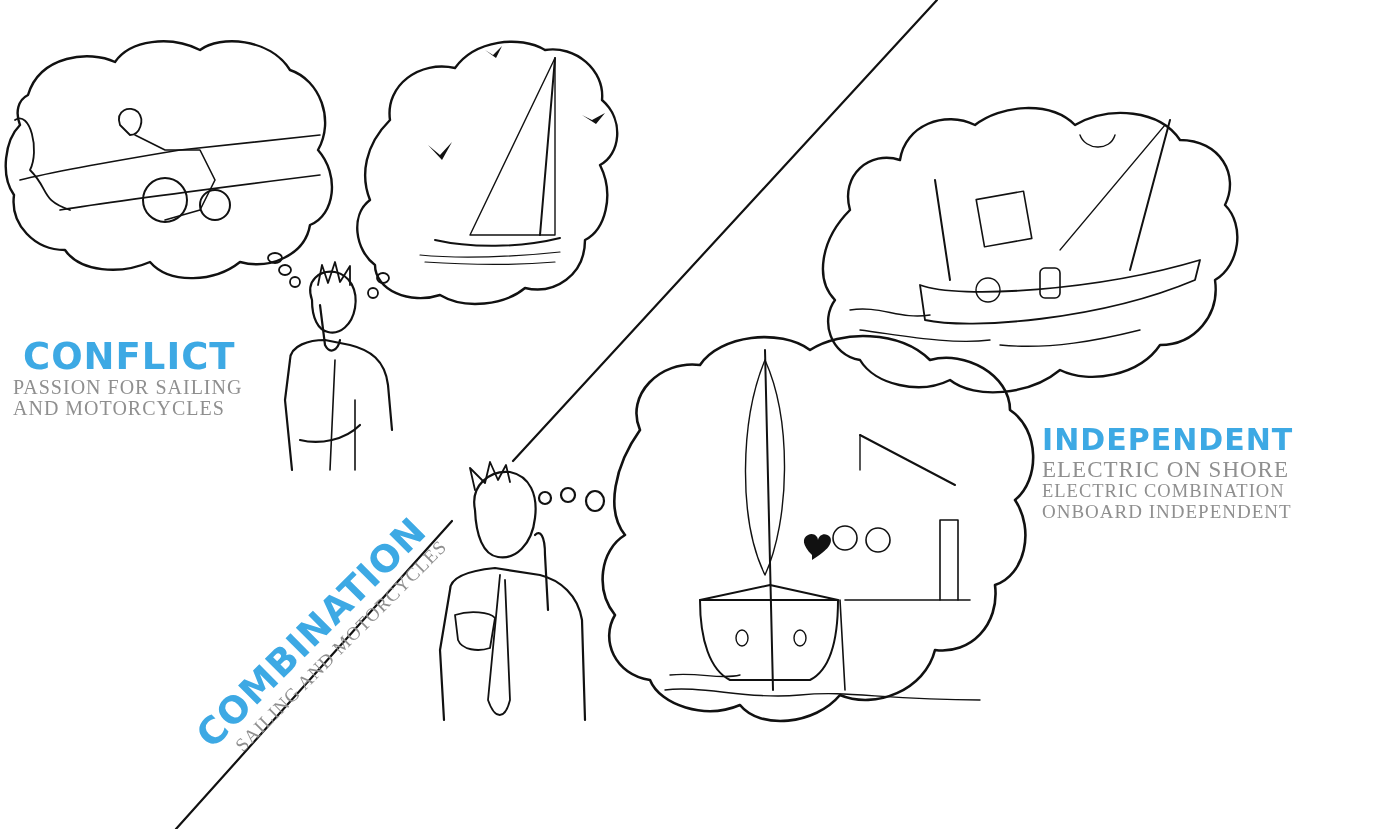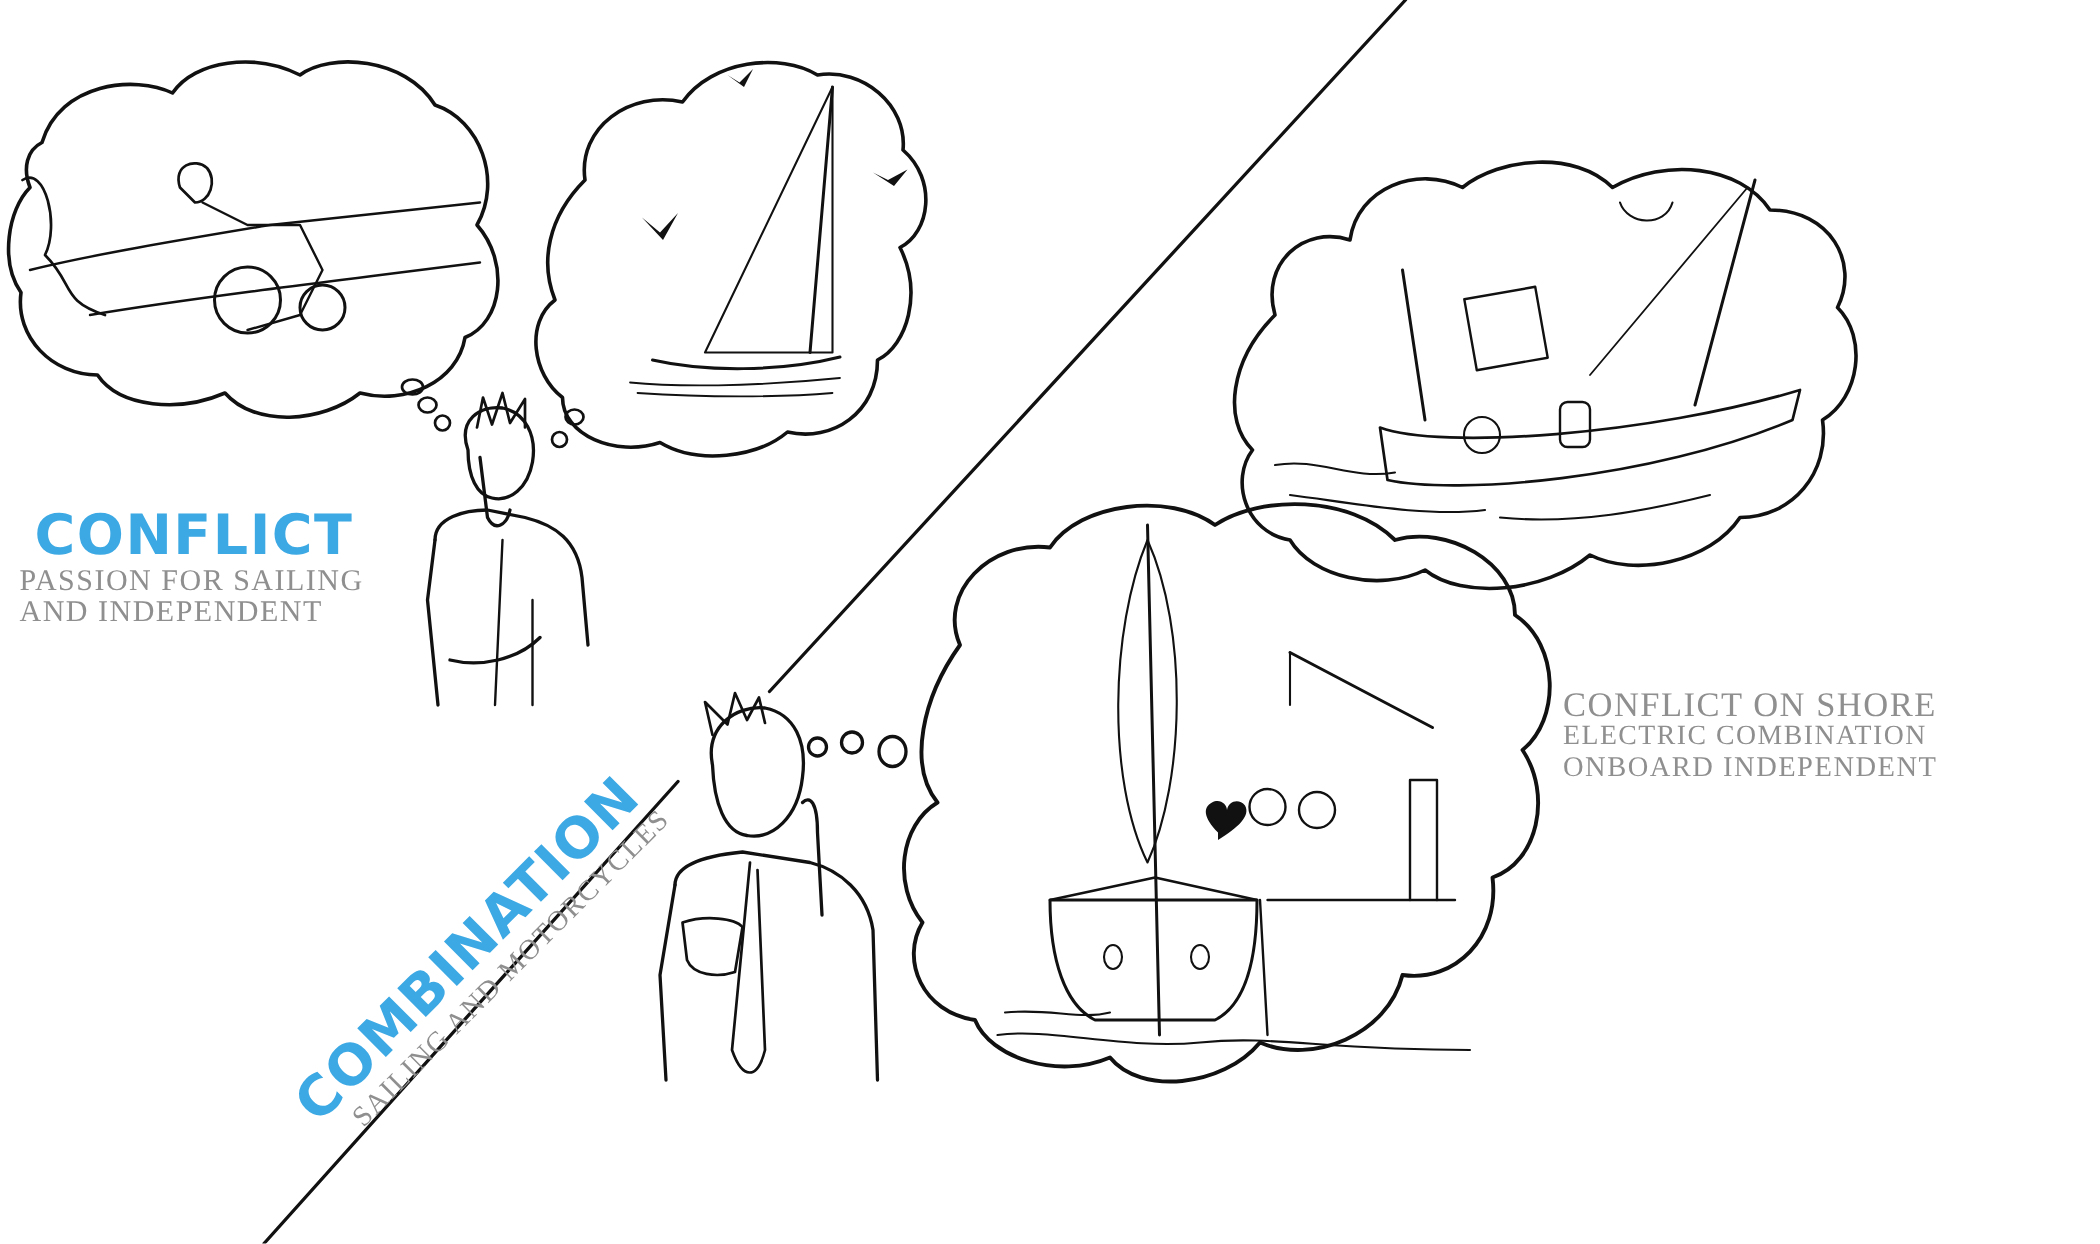--- a/index.html
+++ b/index.html
@@ -120,25 +120,26 @@
         <path d="M450,590 L440,650 L444,720"></path>
         <path d="M500,575 L488,700 C495,720 505,720 510,700 L505,580" stroke-width="1.8"></path>
         <path d="M455,615 C470,610 490,612 495,618 L490,648 C478,652 462,650 458,640 Z" stroke-width="1.8"></path>
       </g>
     </g>
   </svg>
 
   <div class="heading" style="left:23px;top:338px;font-size:37px;">CONFLICT</div>
   <div class="sub" style="left:13px;top:377px;font-size:20px;">
     <div>PASSION FOR SAILING</div>
-    <div>AND INDEPENDENT</div>
+    <div>AND MOTORCYCLES</div>
   </div>
 
+  <div class="heading" style="left:1042px;top:425px;font-size:30px;">INDEPENDENT</div>
   <div class="sub" style="left:1042px;top:458px;">
-    <div style="font-size:23px;">CONFLICT ON SHORE</div>
+    <div style="font-size:23px;">ELECTRIC ON SHORE</div>
     <div style="font-size:18.5px;">ELECTRIC COMBINATION</div>
     <div style="font-size:19px;">ONBOARD INDEPENDENT</div>
   </div>
 
   <div class="rot" style="left:190px;top:728px;transform:rotate(-45deg);">
     <div class="heading" style="position:relative;font-size:37px;">COMBINATION</div>
     <div class="sub" style="position:relative;font-size:19px;margin-left:20px;margin-top:2px;">SAILING AND MOTORCYCLES</div>
   </div>
 
 </div>

